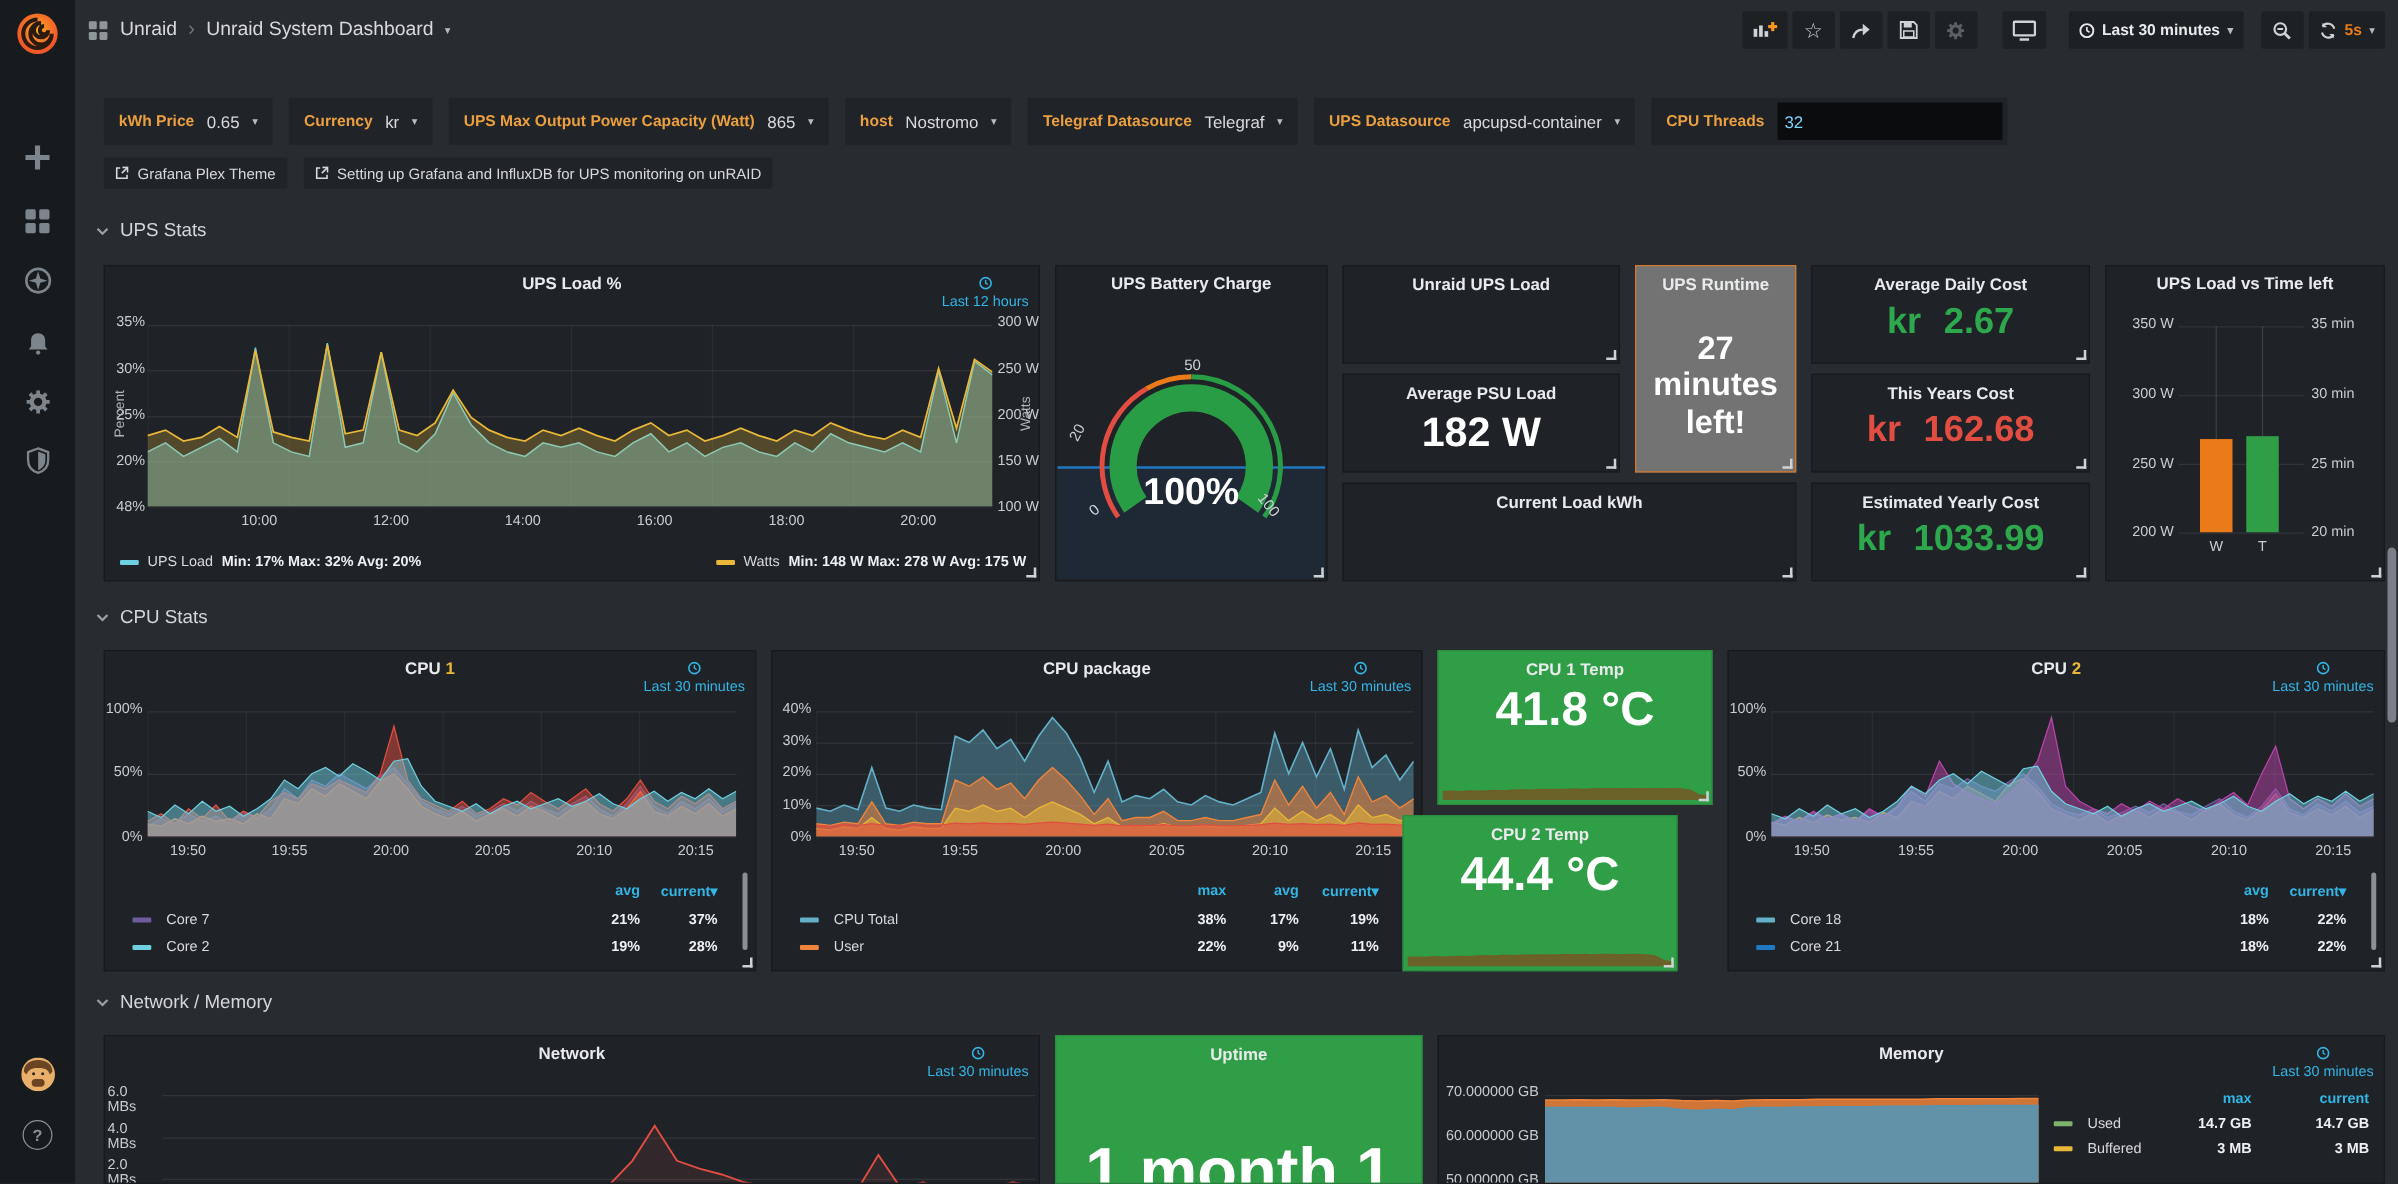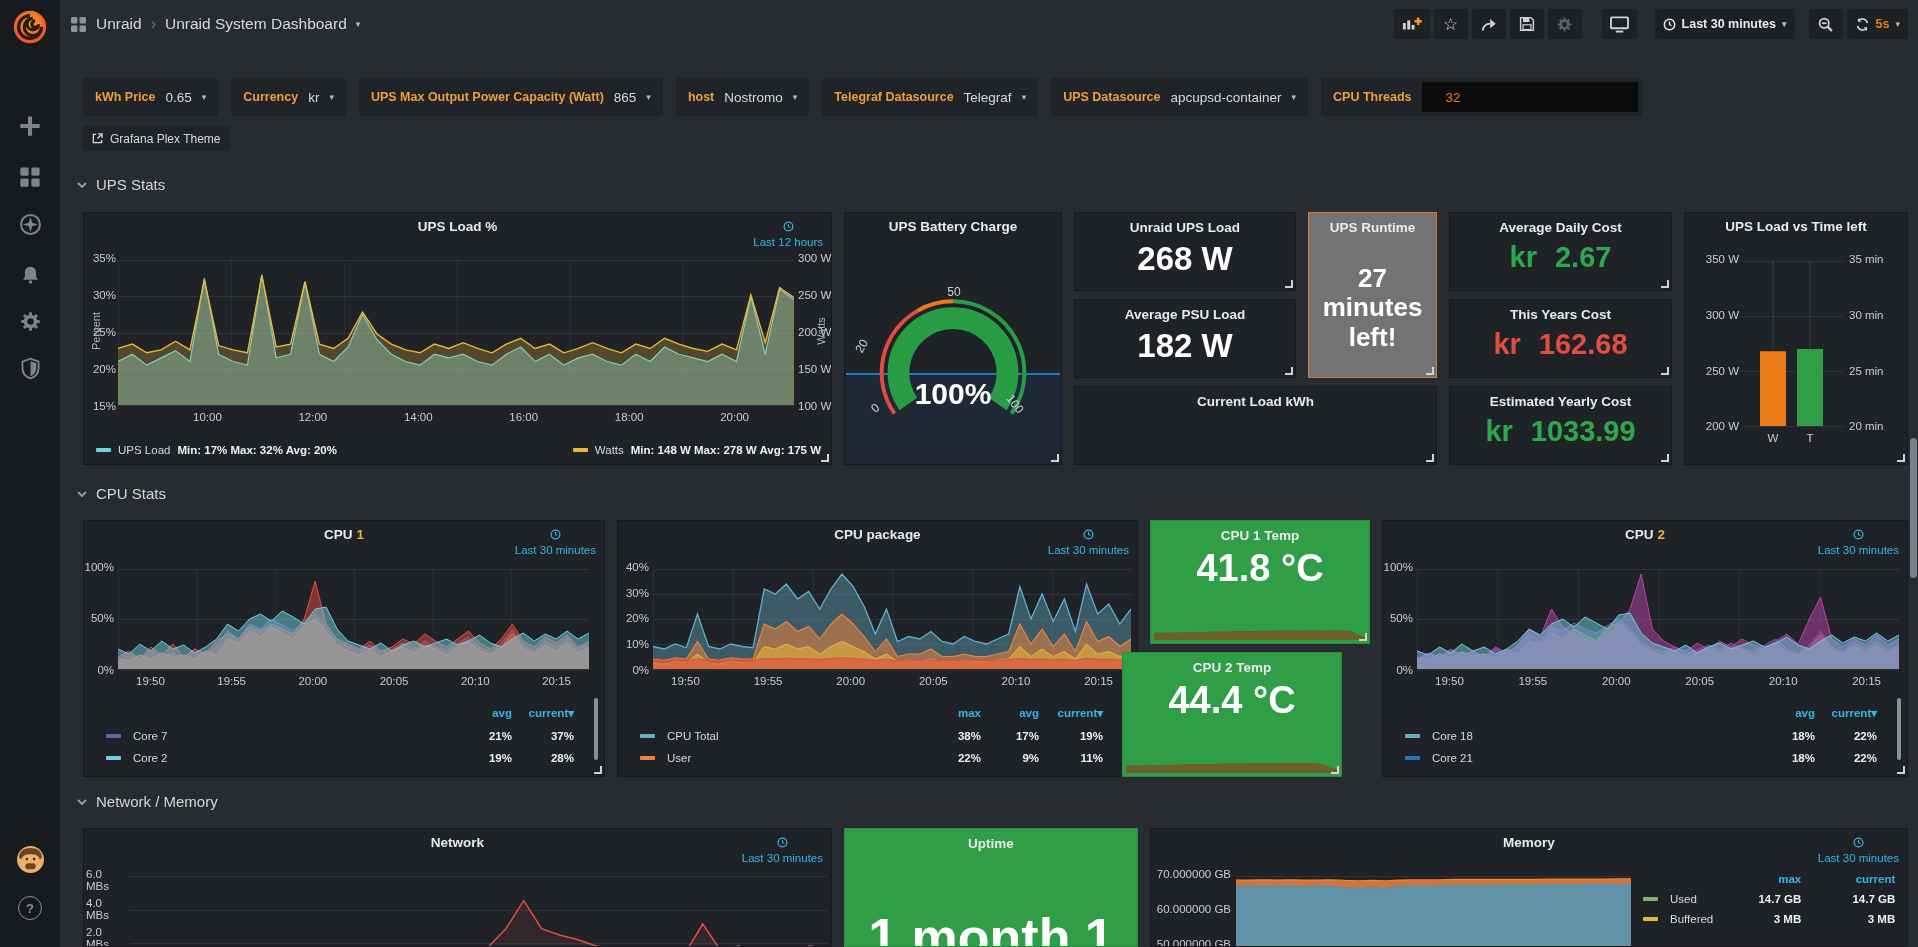--- a/index.html
+++ b/index.html
@@ -42,21 +42,21 @@
   .sidebar{position:absolute;left:0;top:0;width:60px;height:947px;background:#181b1d;}
   .sbicon{position:absolute;left:0;width:60px;display:flex;justify-content:center;color:#7d858c;}
   .btn{height:30px;min-width:34px;background:#1d2124;border-radius:2px;display:flex;align-items:center;justify-content:center;color:#cfd3d6;padding:0 8px;box-sizing:border-box;gap:6px;}
   .navr{position:absolute;right:10px;top:9px;display:flex;gap:4px;align-items:center;}
   .crumb{position:absolute;left:70px;top:0;height:48px;display:flex;align-items:center;gap:9px;font-size:15.5px;color:#d8d9da;}
   .chiprow{position:absolute;left:83px;top:78px;display:flex;gap:13px;}
   .chip{display:flex;align-items:center;gap:10px;background:#202428;border-radius:2px;padding:0 12px;height:38px;box-sizing:border-box;}
   .chip .lab{color:#eb9f3f;font-weight:700;font-size:12.5px;white-space:nowrap;}
   .chip .val{color:#d8d9da;font-size:13.5px;white-space:nowrap;}
   .caret{color:#b6bcc1;font-size:9px;}
-  .cpuin{background:#0b0c0e;color:#f97316;border:none;height:30px;width:168px;font-size:13.5px;padding:0 24px;font-family:"Liberation Sans",sans-serif;}
+  .cpuin{background:#0b0c0e;color:#7dd3fc;border:none;height:30px;width:168px;font-size:13.5px;padding:0 6px;font-family:"Liberation Sans",sans-serif;}
   .linkrow{position:absolute;left:83px;top:126px;display:flex;gap:13px;}
   .linkchip{display:flex;align-items:center;gap:7px;background:#202428;border-radius:2px;padding:0 9px;height:25px;color:#d8d9da;font-size:12px;white-space:nowrap;}
   .titlenum{color:#eab839;}
   .scrollthumb{position:absolute;width:7px;border-radius:4px;background:#7a8087;}
   .lgdbar{position:absolute;width:4px;border-radius:2px;background:#8a9096;}
   .blab{position:absolute;font-size:11.5px;color:#c9cdd1;}
 </style>
 </head>
 <body>
 
@@ -263,20 +263,28 @@
 
 <div class="linkrow">
   <div class="linkchip">
     <svg width="11" height="11" viewBox="0 0 12 12">
         <path d="M4.5 1.5H1.5v9h9v-3" fill="none" stroke="currentColor" stroke-width="1.4"></path>
         <path d="M6.5 1h4.5v4.5" fill="none" stroke="currentColor" stroke-width="1.4"></path>
         <line x1="6" y1="6" x2="10.6" y2="1.4" stroke="currentColor" stroke-width="1.4"></line>
       </svg>
     <span>Grafana Plex Theme</span>
   </div>
+  <div class="linkchip">
+    <svg width="11" height="11" viewBox="0 0 12 12">
+        <path d="M4.5 1.5H1.5v9h9v-3" fill="none" stroke="currentColor" stroke-width="1.4"></path>
+        <path d="M6.5 1h4.5v4.5" fill="none" stroke="currentColor" stroke-width="1.4"></path>
+        <line x1="6" y1="6" x2="10.6" y2="1.4" stroke="currentColor" stroke-width="1.4"></line>
+      </svg>
+    <span>Setting up Grafana and InfluxDB for UPS monitoring on unRAID</span>
+  </div>
 </div>
 
 <div class="secthead" style="left:76px;top:176px">
   <svg width="12" height="12" viewBox="0 0 12 12" style="color:#9aa0a5">
       <path d="M2 4l4 4 4-4" fill="none" stroke="currentColor" stroke-width="1.8"></path>
     </svg>
   <span>UPS Stats</span>
 </div>
 <div class="secthead" style="left:76px;top:485px">
   <svg width="12" height="12" viewBox="0 0 12 12" style="color:#9aa0a5">
@@ -298,21 +306,21 @@
         <circle cx="7" cy="7" r="5.6" fill="none" stroke="currentColor" stroke-width="1.6"></circle>
         <path d="M7 3.8V7l2.3 1.4" fill="none" stroke="currentColor" stroke-width="1.4"></path>
       </svg>
     <span>Last 12 hours</span>
   </div>
   <div class="yticks l" style="left:2px;top:40px;width:30px;height:159px">
       <span>35%</span>
       <span>30%</span>
       <span>25%</span>
       <span>20%</span>
-      <span>15%</span>
+      <span>48%</span>
     </div>
   <div class="yticks r" style="left:714px;top:40px;width:34px;height:159px">
       <span>300 W</span>
       <span>250 W</span>
       <span>200 W</span>
       <span>150 W</span>
       <span>100 W</span>
     </div>
   <div class="vlab" style="left:-33px;top:112px">Percent</div>
   <div class="vlab" style="left:692px;top:112px">Watts</div>
@@ -365,21 +373,20 @@
   <div class="glab" style="left:92px;top:72px;width:34px;text-align:center">50</div>
   <div class="glab" style="left:10px;top:126px;transform:rotate(-62deg)">20</div>
   <div class="glab" style="left:27px;top:188px;transform:rotate(-40deg)">0</div>
   <div class="glab" style="left:160px;top:184px;transform:rotate(52deg)">100</div>
   <div class="gval">100%</div>
   <div class="rsz"></div>
 </div>
 
 <div class="panel" style="left:1074px;top:212px;width:222px;height:79px">
   <div class="stitle">Unraid UPS Load</div>
-  <div class="sval">268 W</div>
   <div class="rsz"></div>
 </div>
 <div class="panel" style="left:1074px;top:299px;width:222px;height:79px">
   <div class="stitle">Average PSU Load</div>
   <div class="sval">182 W</div>
   <div class="rsz"></div>
 </div>
 <div class="panel orangebg" style="left:1308px;top:212px;width:129px;height:166px">
   <div class="stitle">UPS Runtime</div>
   <div class="rt">27 minutes left!</div>

